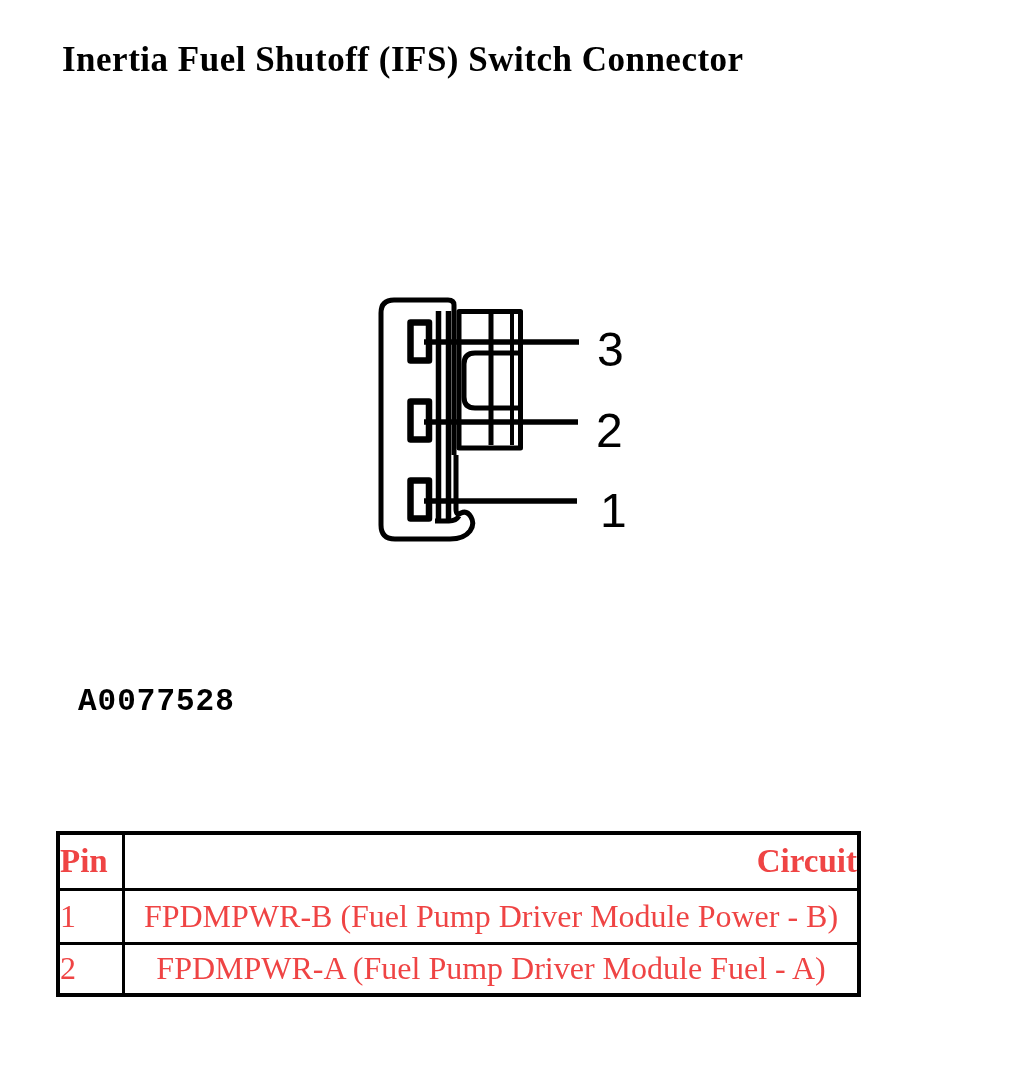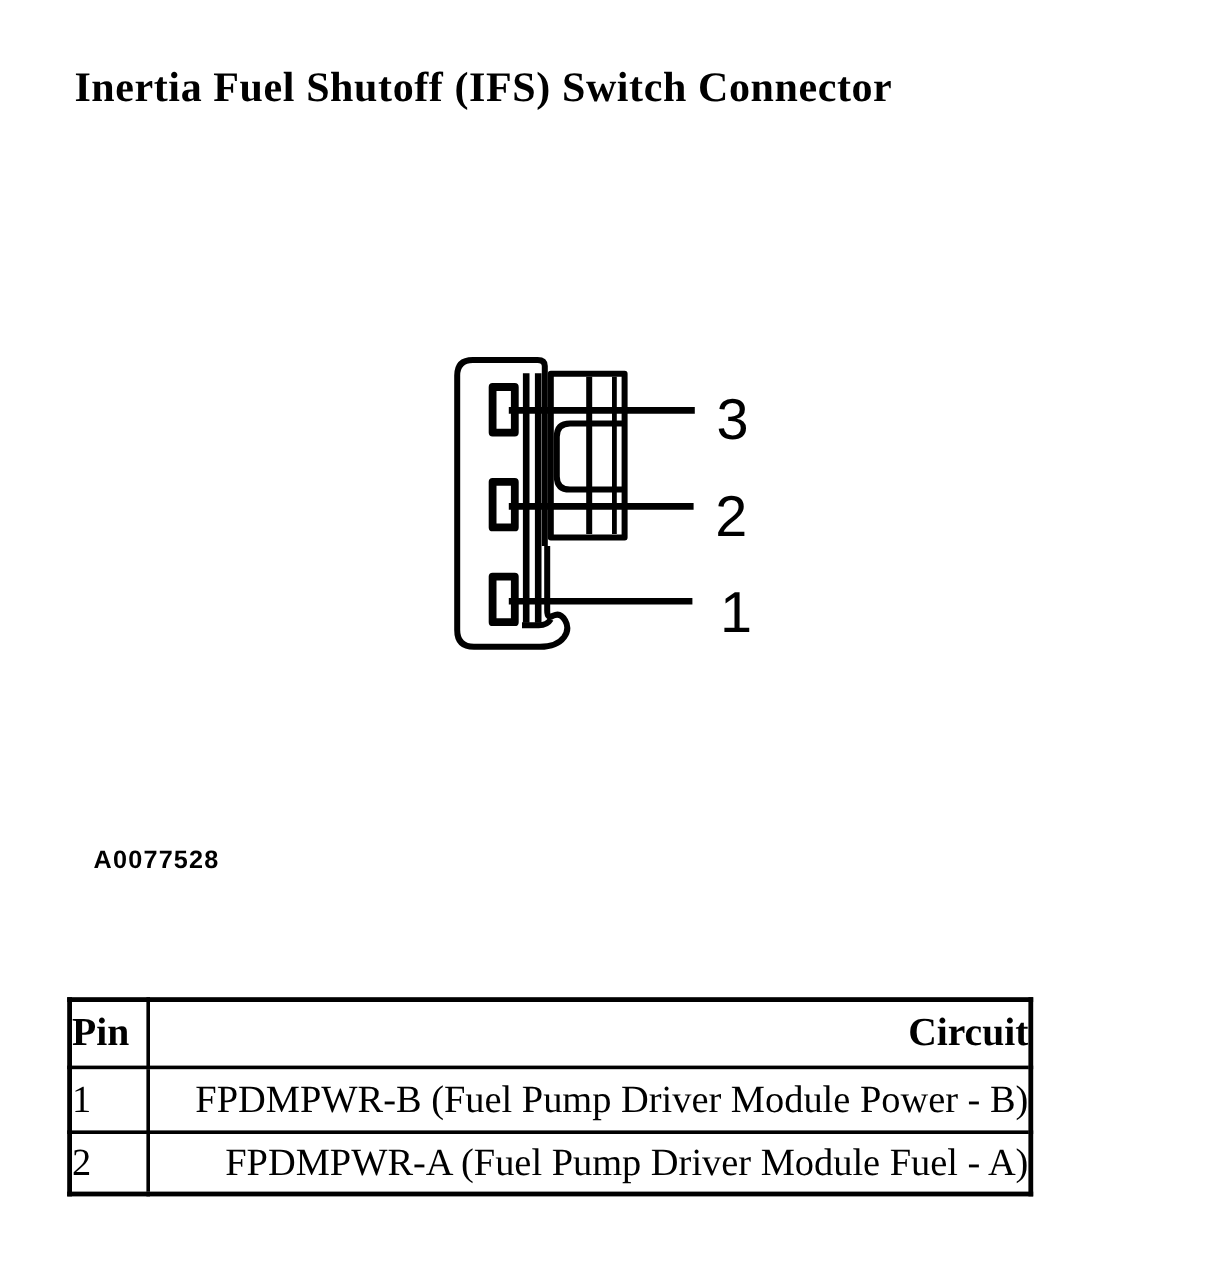--- a/index.html
+++ b/index.html
@@ -13,59 +13,57 @@
   }
   .page-title{
     position:absolute;
     left:62px;top:40px;
     font-family:"Liberation Serif", serif;
     font-weight:bold;
     font-size:35px;
     line-height:40px;
     letter-spacing:0.5px;
     white-space:nowrap;
-    margin-top:13px;
   }
   .connector-figure{
     position:absolute;
     left:360px;top:285px;
     width:280px;height:265px;
   }
   .figure-caption{
     position:absolute;
     left:78px;top:684px;
-    font-family:Liberation Sans, sans-serif;
+    font-family:Liberation Mono, monospace;
     font-weight:bold;
-    font-size:21px;
+    font-size:31px;
     letter-spacing:1px;
     white-space:nowrap;
-    margin-top:21px;
   }
   table.pin-table{
     position:absolute;
     left:56px;top:831px;
     width:805px;
     border-collapse:collapse;
     table-layout:fixed;
     font-family:"Liberation Serif", serif;
     font-size:32px;
-    color:#000000;
+    color:#ef4444;
   }
   table.pin-table td, table.pin-table th{
     border:3px solid #000;
     padding:0;
     vertical-align:middle;
     overflow:hidden;
     white-space:nowrap;
   }
   table.pin-table{border:4px solid #000;}
   th.pin-col, td.pin-col{width:62px;text-align:left;padding-left:7px;}
   th.head-cell{font-weight:bold;font-size:33px;}
   th.circuit-head{text-align:right;}
-  td.circuit-cell{text-align:right;padding-left:5px;}
+  td.circuit-cell{text-align:center;padding-left:5px;}
   tr.head-row{height:56px;}
   tr.data-row-1{height:54px;}
   tr.data-row-2{height:52px;}
   svg text.pin-num{
     font-family:"Liberation Sans", sans-serif;
     font-size:48px;
     fill:#000;
   }
 </style>
 </head>

